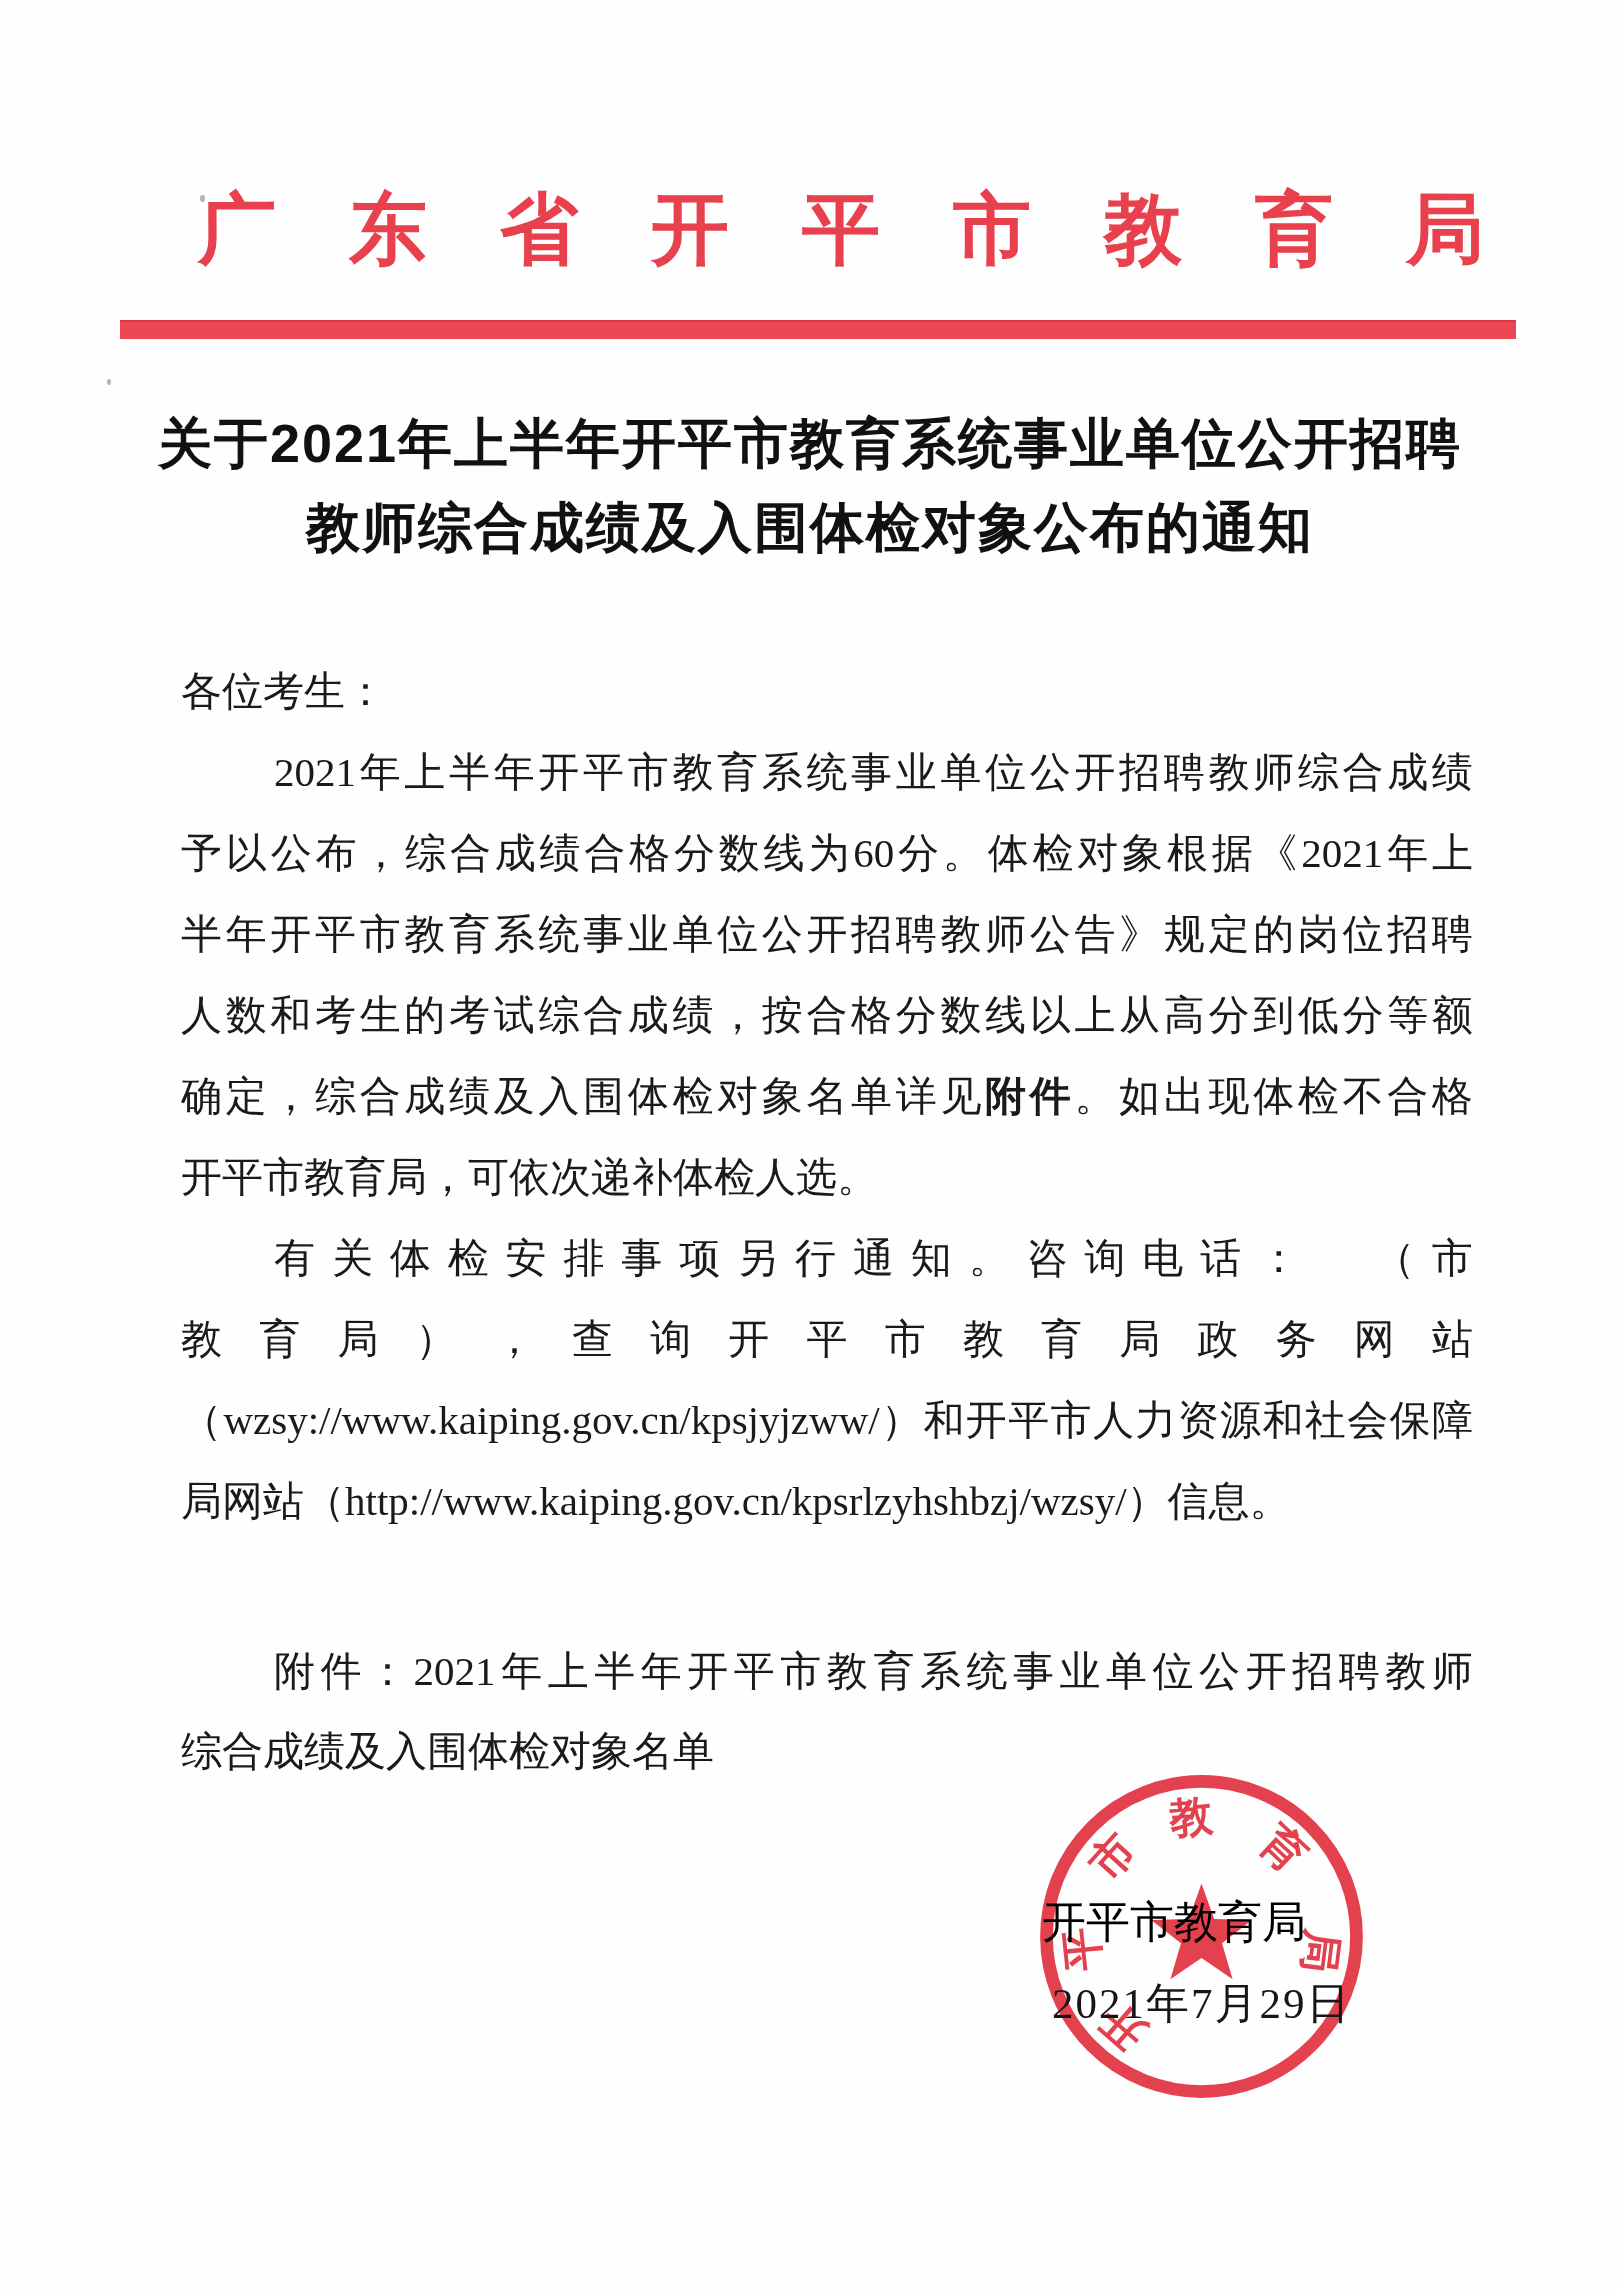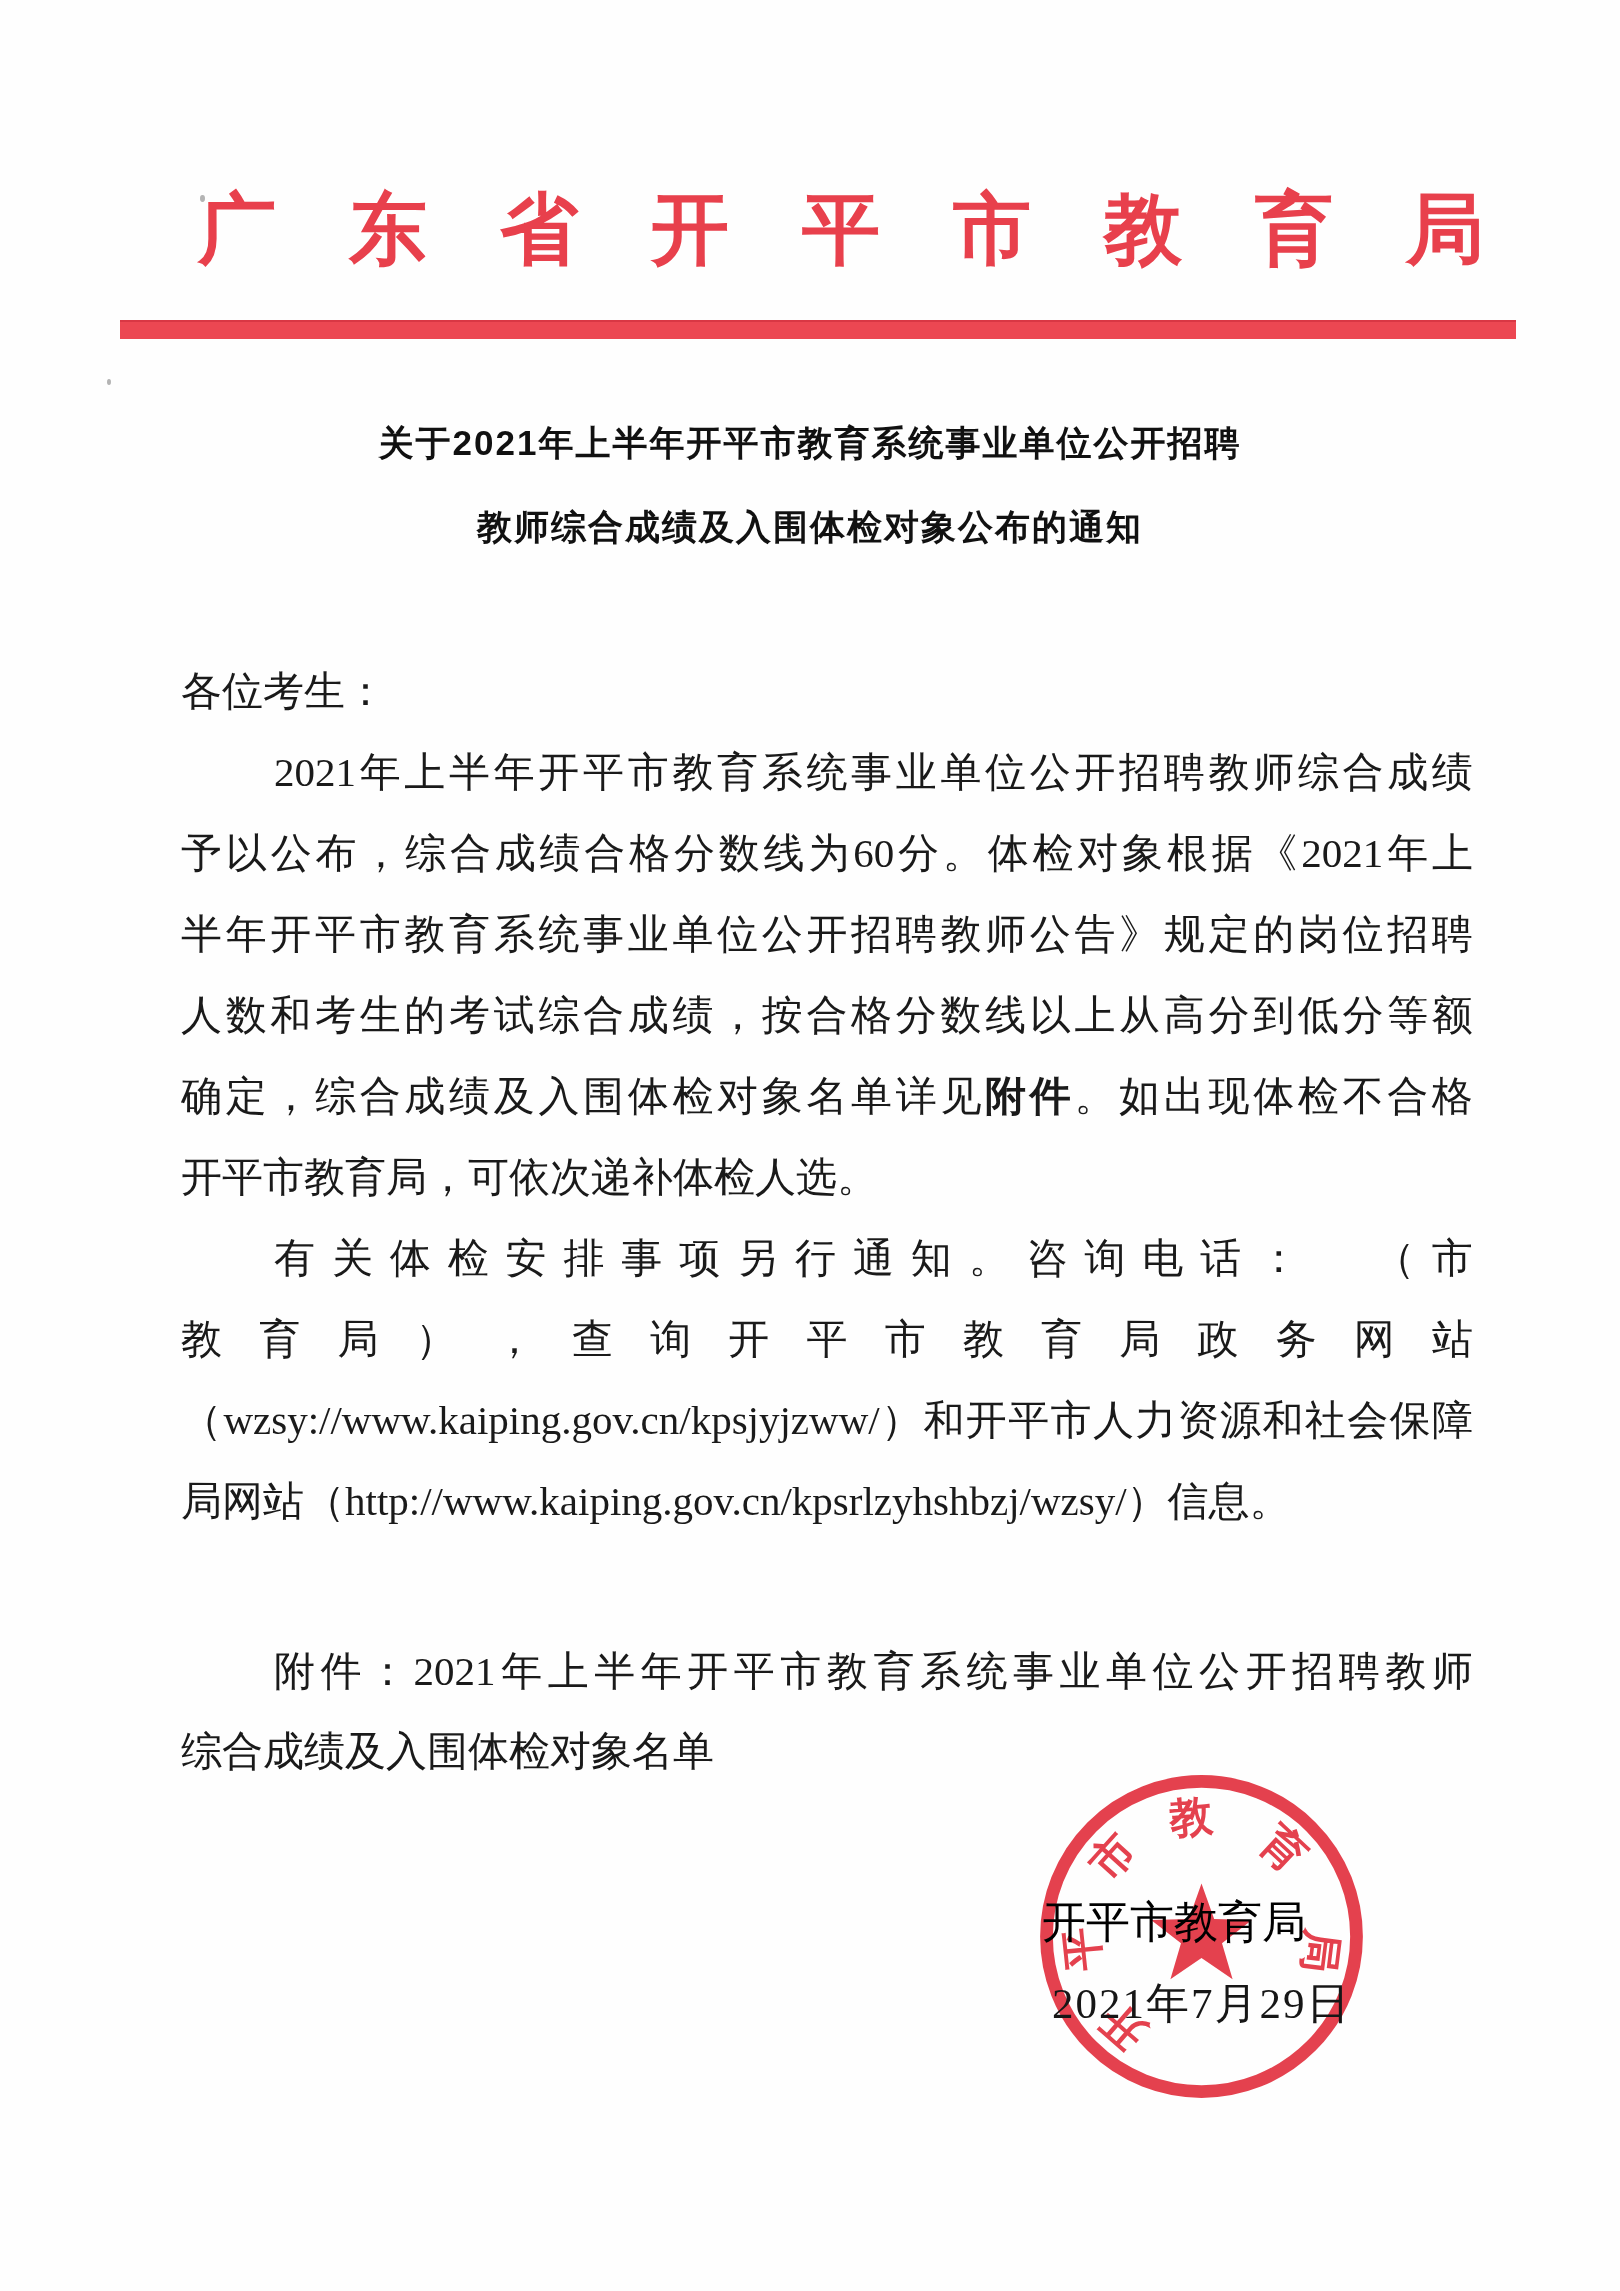--- a/index.html
+++ b/index.html
@@ -27,21 +27,21 @@
     position:absolute;top:320px;left:120px;
     width:1396px;height:16.7px;
     border-top:2px solid #d93744;
   }
   
   .doc-title{
     position:absolute;top:401px;left:0;width:100%;
     text-align:center;
     font-family:"Liberation Sans","DejaVu Sans",sans-serif;
     font-weight:700;
-    font-size:35px;line-height:84px;
+    font-size:54px;line-height:84px;
     letter-spacing:2px;
     color:#111;
   }
   
   .body-text{
     position:absolute;top:651px;left:181px;width:1292px;
     font-size:41px;
   }
   .attachment-text{
     position:absolute;top:1631px;left:181px;width:1292px;

